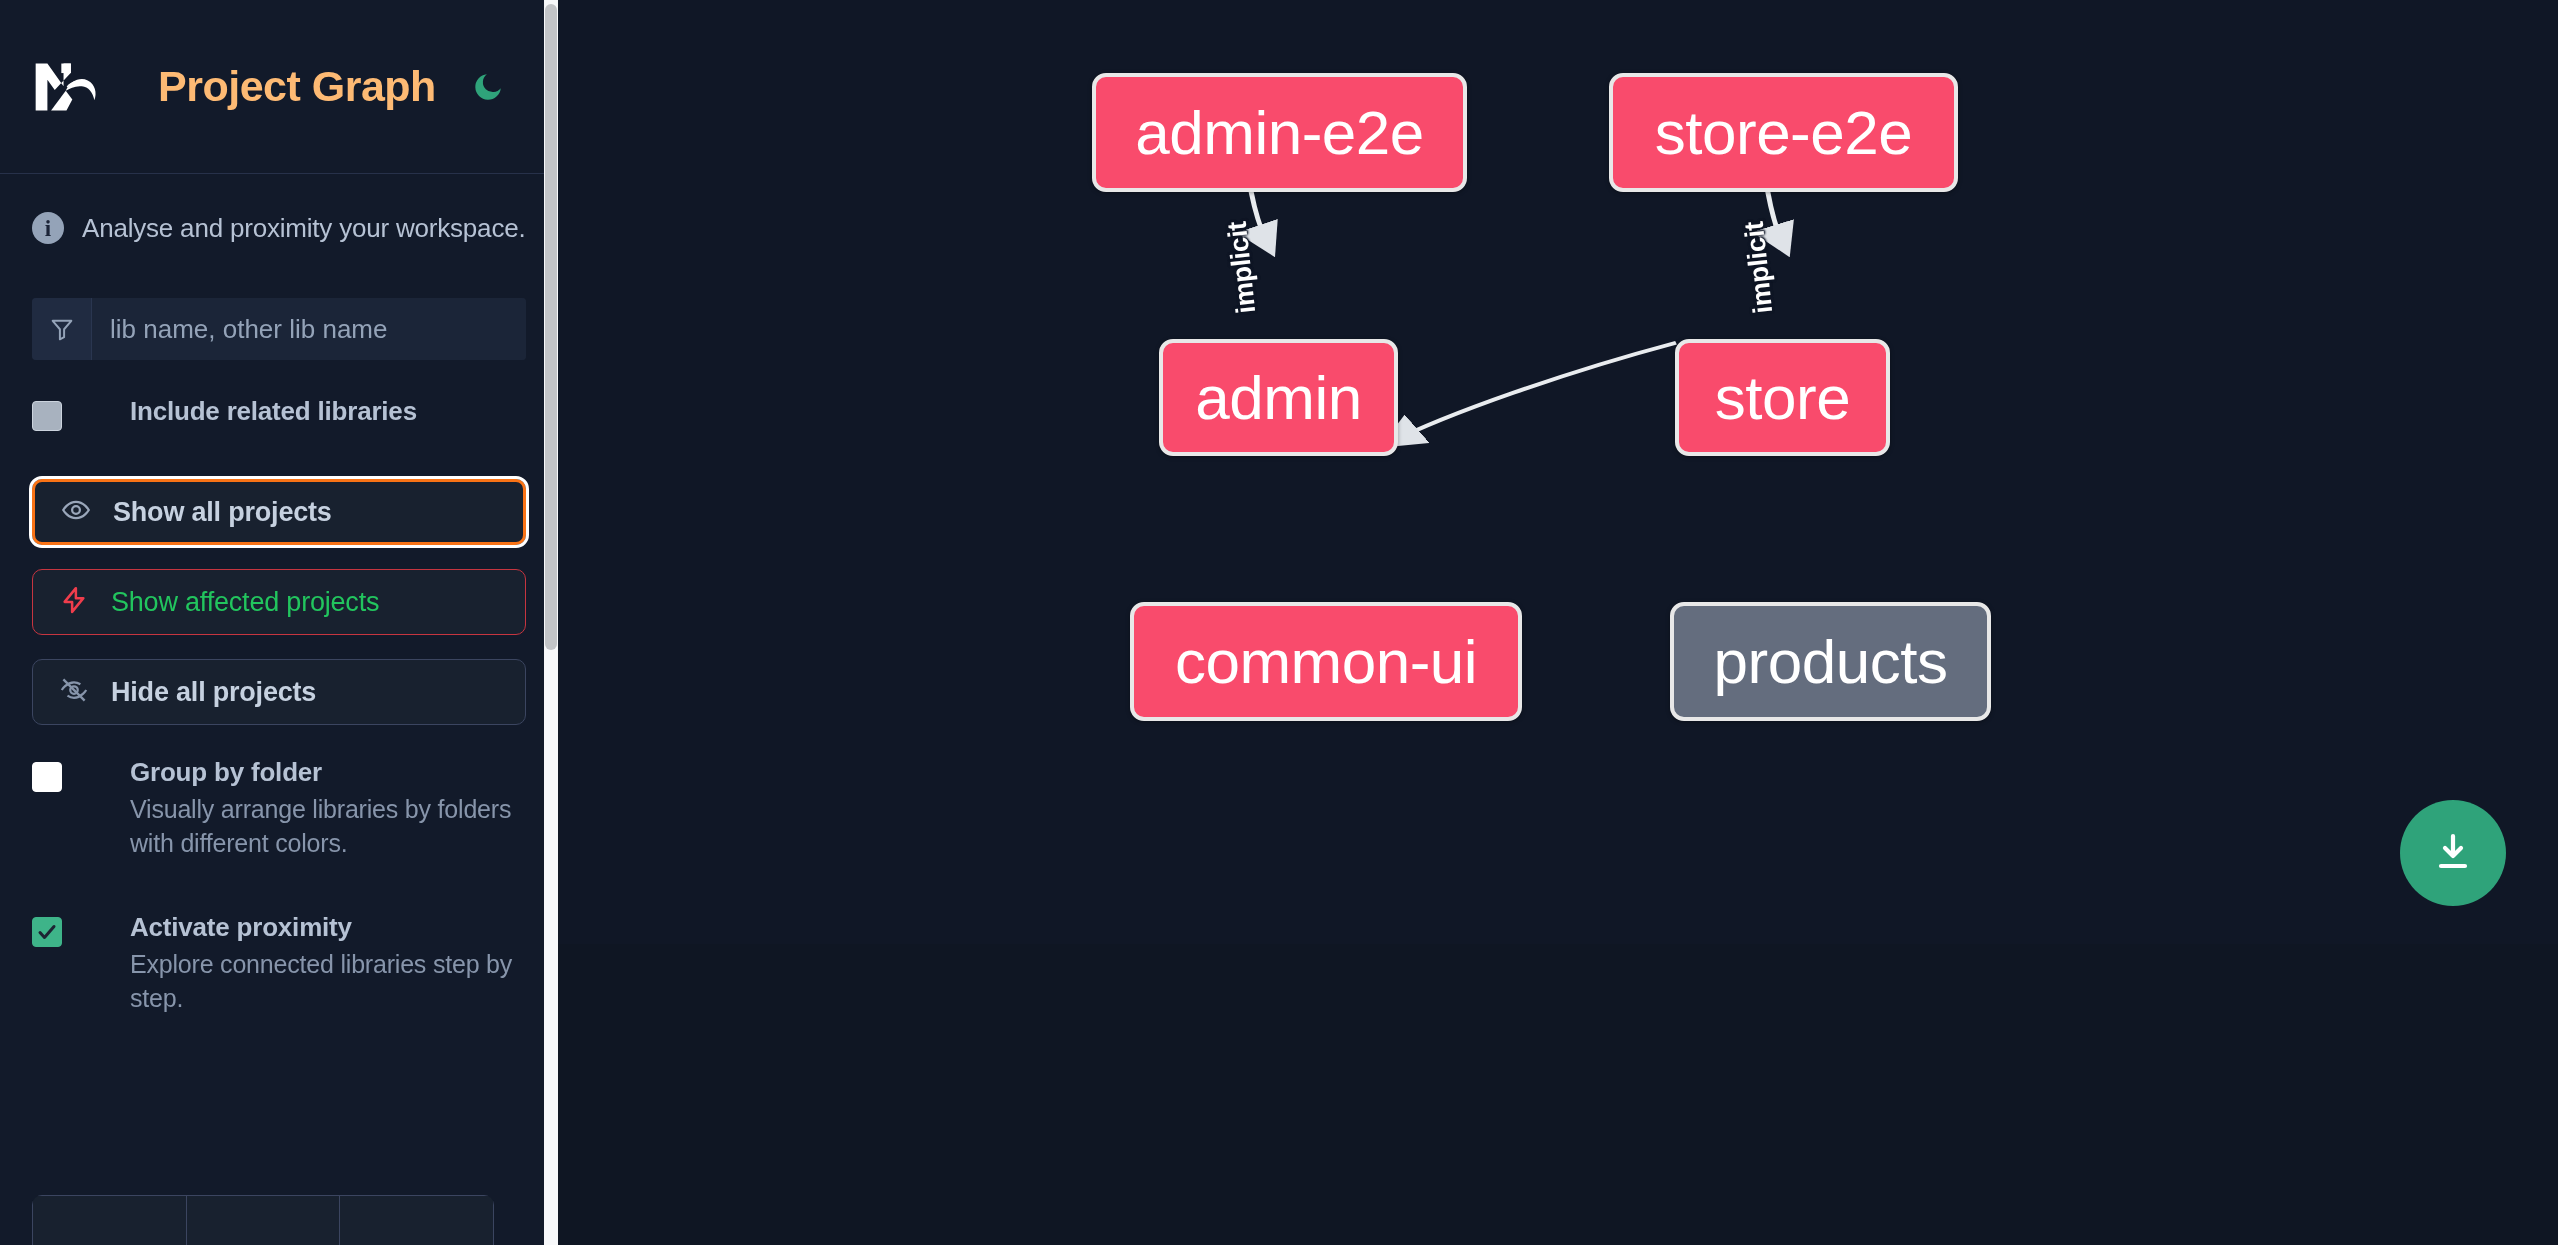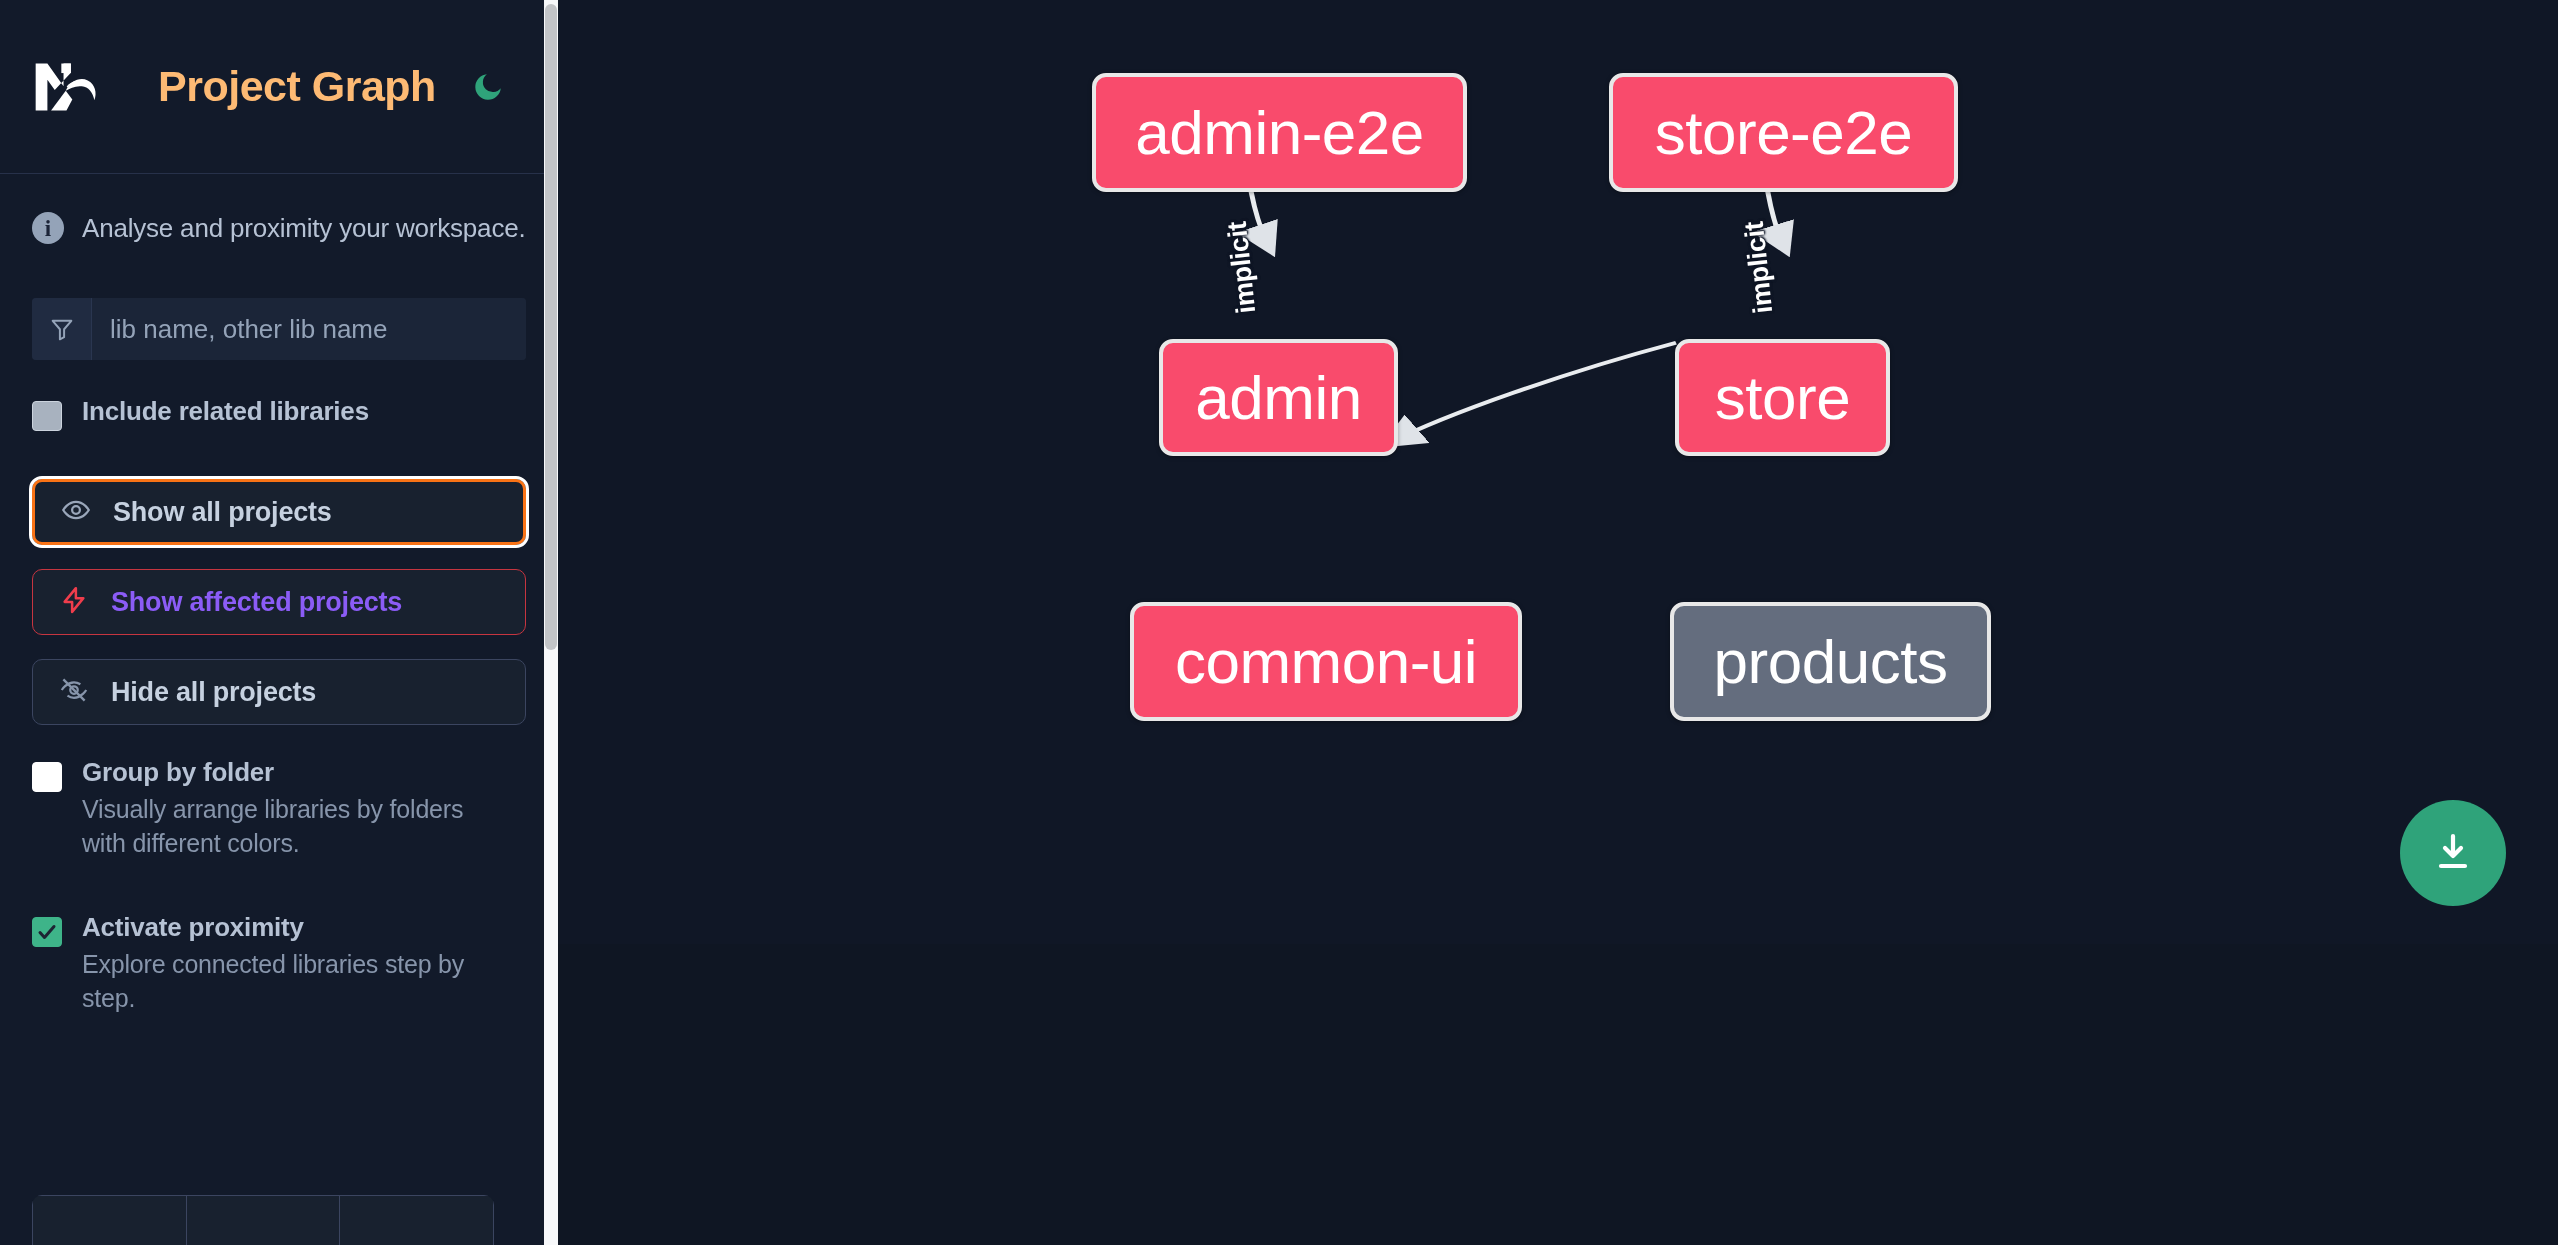--- a/index.html
+++ b/index.html
@@ -84,21 +84,21 @@
     border: 0; outline: 0;
     background: #1b2538;
     color: #cbd5e1;
     font-size: 26px;
     font-family: "Liberation Sans", sans-serif;
     padding: 0 18px;
   }
   .search-input::placeholder { color: #94a3b8; }
 
   
-  .chk-row { display: flex; margin-top: 36px; }
+  .chk-row { display: flex; margin-top: 36px; gap: 48px; }
   .chk-box {
     width: 30px; height: 30px; flex: 0 0 30px;
     margin-top: 5px;
     border-radius: 4px;
     background: #a8b2bf;
     border: 1px solid #cbd3dd;
   }
   .chk-box.white { background: #ffffff; border-color: #ffffff; }
   .chk-box.checked {
     background: #3eb489; border-color: #3eb489;
@@ -133,21 +133,21 @@
     cursor: pointer;
     gap: 22px;
   }
   .btn-label { font-size: 27px; font-weight: 700; color: #c6d1e0; letter-spacing: -0.2px; }
   .btn.focused {
     border: 3px solid #f97316;
     outline: 3px solid #ffffff;
     outline-offset: 0px;
   }
   .btn.danger { border-color: #c63540; }
-  .btn.danger .btn-label { color: #8b5cf6; font-weight: 700; }
+  .btn.danger .btn-label { color: #22c55e; font-weight: 400; }
 
   
   .sb-scroll-track {
     position: absolute;
     right: 0px; top: 0; width: 14px; height: 1245px;
     background: #f7f8fa;
   }
   .sb-scroll-thumb {
     position: absolute;
     right: 1px; top: 4px; width: 12px; height: 646px;

